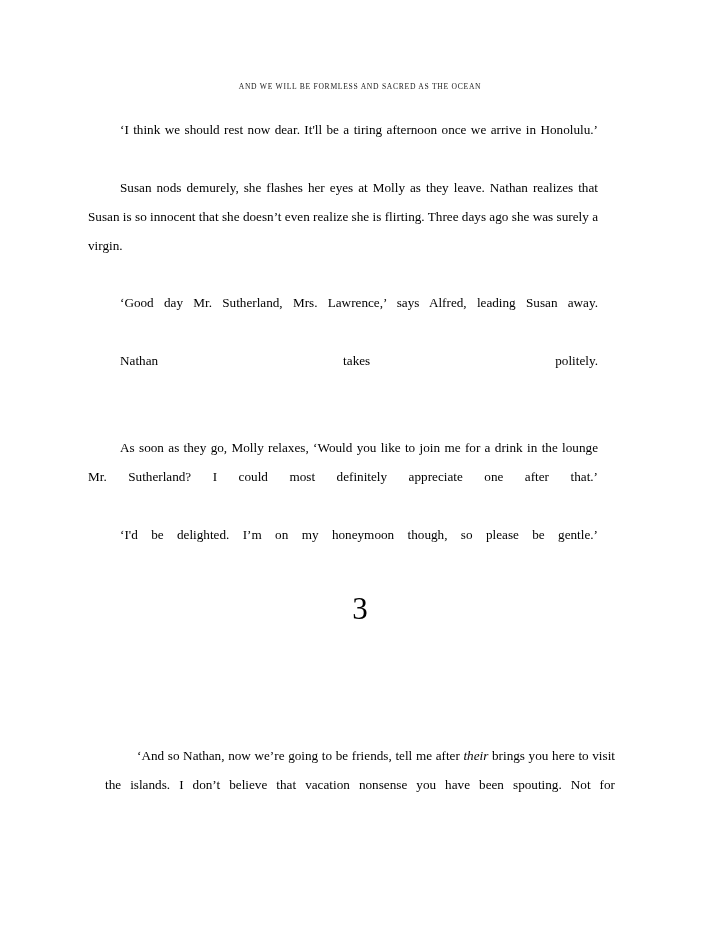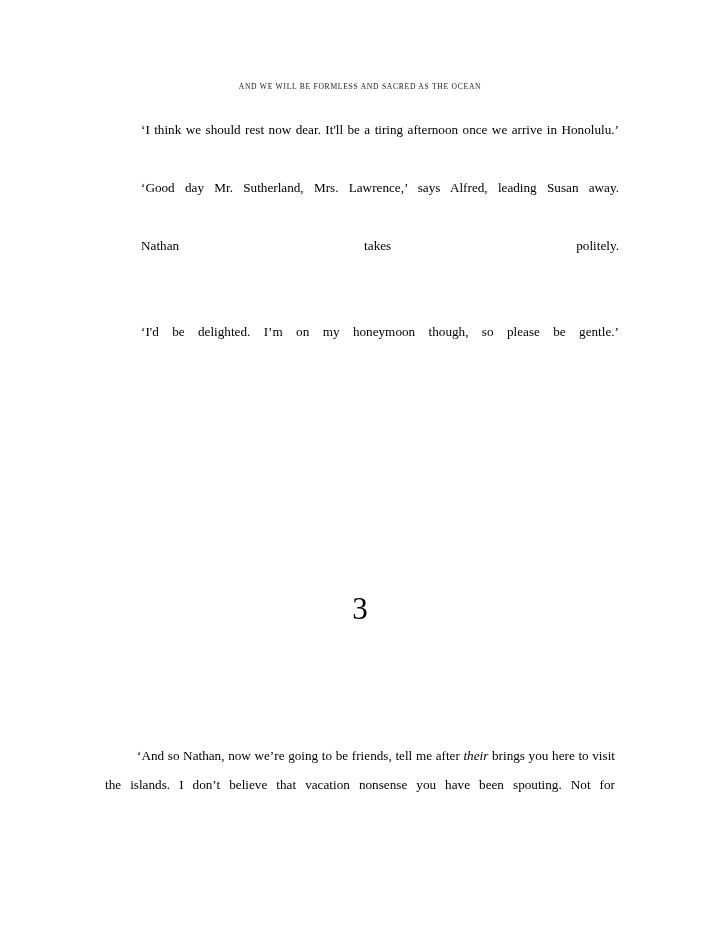--- a/index.html
+++ b/index.html
@@ -32,21 +32,21 @@
     color: #1a1a1a;
     font-variant: small-caps;
     text-transform: uppercase;
     white-space: nowrap;
   }
 
   
   .text-column {
     position: absolute;
     top: 116px;
-    left: 109px;
+    left: 88px;
     width: 510px;
   }
 
   p.para {
     margin: 0;
     font-size: 13.2px;
     line-height: 28.9px;
     text-align: justify;
     text-justify: inter-word;
     text-indent: 32px;
@@ -95,23 +95,25 @@
 </style>
 </head>
 <body>
 
 <div class="page">
 
   <div class="running-header">And we will be formless and sacred as the ocean</div>
 
   <div class="text-column">
     <p class="para">‘I think we should rest now dear. It'll be a tiring afternoon once we arrive in Honolulu.’</p>
+    <p class="para">Susan nods demurely, she flashes her eyes at Molly as they leave. Nathan realizes that Susan is so innocent that she doesn’t even realize she is flirting. Three days ago she was surely a virgin.</p>
     <p class="para">‘Good day Mr. Sutherland, Mrs. Lawrence,’ says Alfred, leading Susan away.</p>
     <p class="para">Nathan takes politely.</p>
     <div class="blank-line"></div>
+    <p class="para">As soon as they go, Molly relaxes, ‘Would you like to join me for a drink in the lounge Mr. Sutherland? I could most definitely appreciate one after that.’</p>
     <p class="para">‘I'd be delighted. I’m on my honeymoon though, so please be gentle.’</p>
   </div>
 
   <div class="chapter-number">3</div>
 
   <div class="text-column-lower">
     <p class="para"><span>‘And so Nathan, now we’re going to be friends, tell me after </span><em class="emph">their</em><span> brings you here to visit the islands. I don’t believe that vacation nonsense you have been spouting. Not for</span></p>
   </div>
 
 </div>

